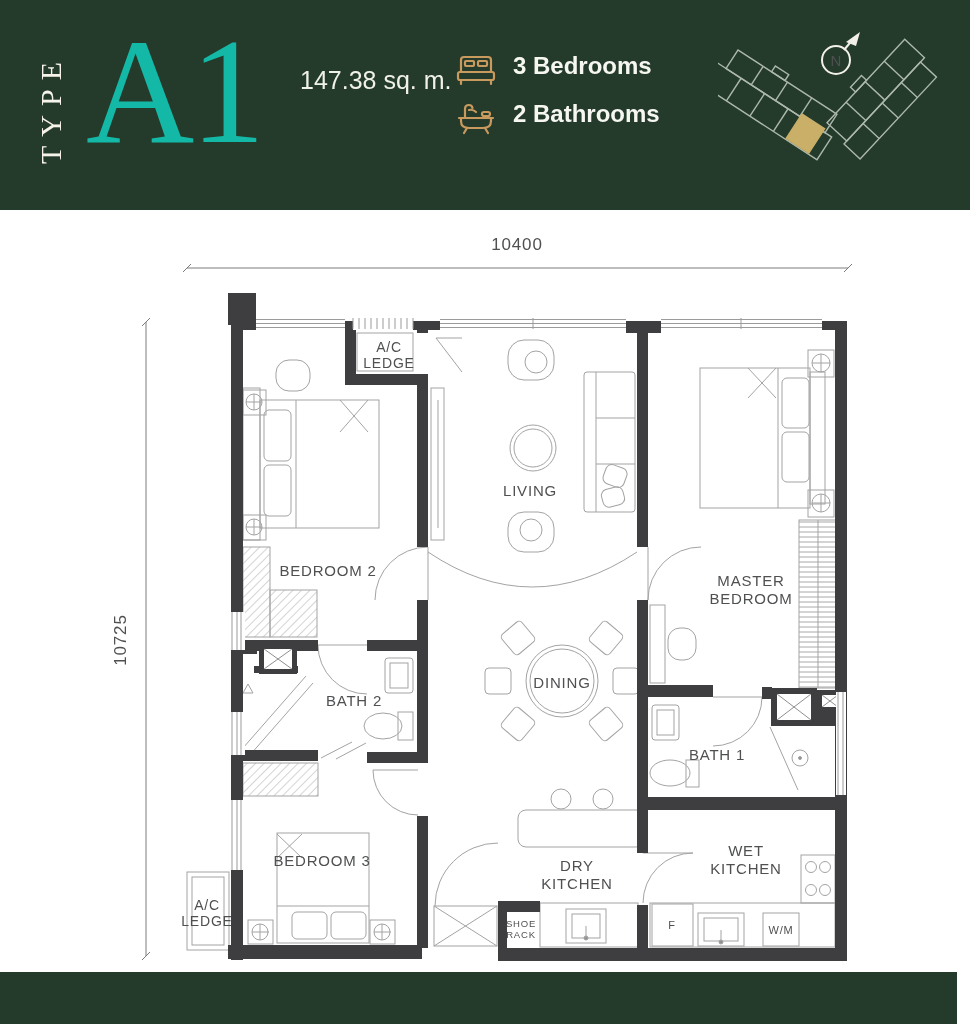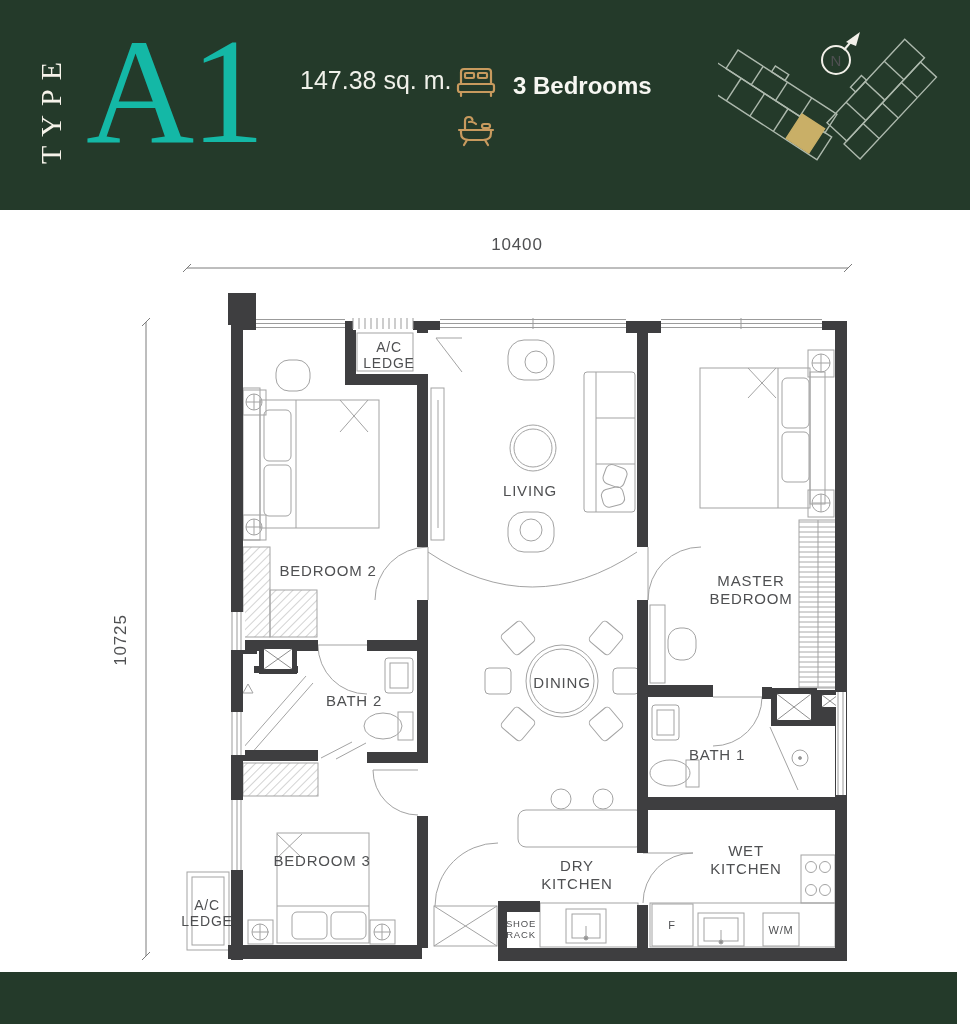--- a/index.html
+++ b/index.html
@@ -6,21 +6,21 @@
   body{width:970px;height:1024px;position:relative;font-family:"Liberation Sans",sans-serif;overflow:hidden;}
 
   .header{position:absolute;top:0;left:0;width:970px;height:210px;background:#243a2a;z-index:2;}
   .type-vert{position:absolute;left:36px;top:42px;height:122px;color:#f6f3ea;
     font-family:"Liberation Serif",serif;font-size:30px;letter-spacing:9px;
     writing-mode:vertical-rl;transform:rotate(180deg);line-height:1;}
   .unit-code{position:absolute;left:86px;top:16px;color:#14b8a6;
     font-family:"Liberation Serif",serif;font-size:150px;line-height:1;letter-spacing:-4px;}
   .area-block{position:absolute;left:300px;top:56px;color:#f0f1ea;font-size:25px;line-height:49px;}
   .features{position:absolute;left:455px;top:52px;}
-  .feature-row{display:flex;align-items:flex-end;height:48px;color:#f7f7f2;font-size:24px;font-weight:bold;}
+  .feature-row{display:flex;align-items:flex-start;height:48px;color:#f7f7f2;font-size:24px;font-weight:bold;}
   .feature-row .ficon{width:42px;height:36px;margin-right:16px;flex:0 0 auto;}
   .keyplan{position:absolute;left:718px;top:8px;}
 
   .plan-svg{position:absolute;top:0;left:0;z-index:1;}
 
   .footer{position:absolute;top:972px;left:0;width:957px;height:52px;background:#243a2a;z-index:2;}
 
   svg text{font-family:"Liberation Sans",sans-serif;fill:#4f5052;letter-spacing:0.8px;}
 </style>
 </head>
@@ -332,20 +332,21 @@
     </div>
     <div class="feature-row">
       <svg class="ficon" viewBox="0 0 42 34" fill="none" stroke="#c89a5e" stroke-width="2.2" stroke-linecap="round" stroke-linejoin="round">
         <path d="M4,17 H38"></path>
         <path d="M6,17 v3 q0,7 8,7 h14 q8,0 8,-7 v-3"></path>
         <path d="M12,27 l-3,5 M30,27 l3,5"></path>
         <path d="M10,17 V8 q0,-4 4,-4 q3,0 3.5,3"></path>
         <path d="M14,9 q4,-1 7,2"></path>
         <rect x="27" y="11" width="8" height="4" rx="2"></rect>
       </svg>
+      <span>2 Bathrooms</span>
     </div>
   </div>
 
   <svg class="keyplan" width="250" height="195" viewBox="0 0 250 195">
     <g stroke="#c5cfc4" stroke-width="1.4" fill="none" opacity="0.85">
 
       <g transform="translate(20,42) rotate(33)">
         <rect x="0" y="0" width="118" height="22"></rect>
         <line x1="30" y1="0" x2="30" y2="22"></line>
           <line x1="59" y1="0" x2="59" y2="22"></line>

